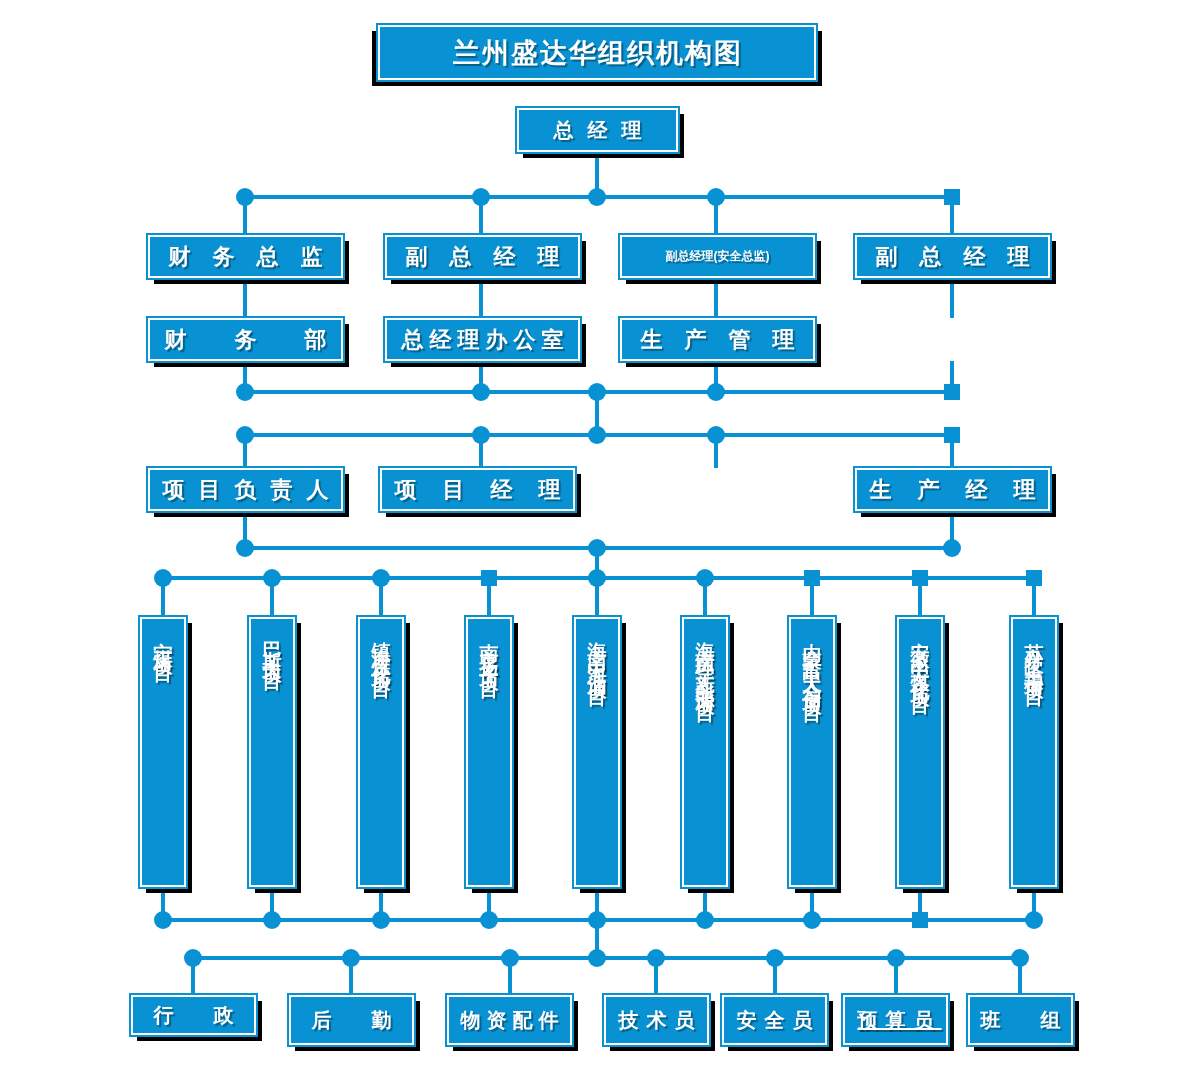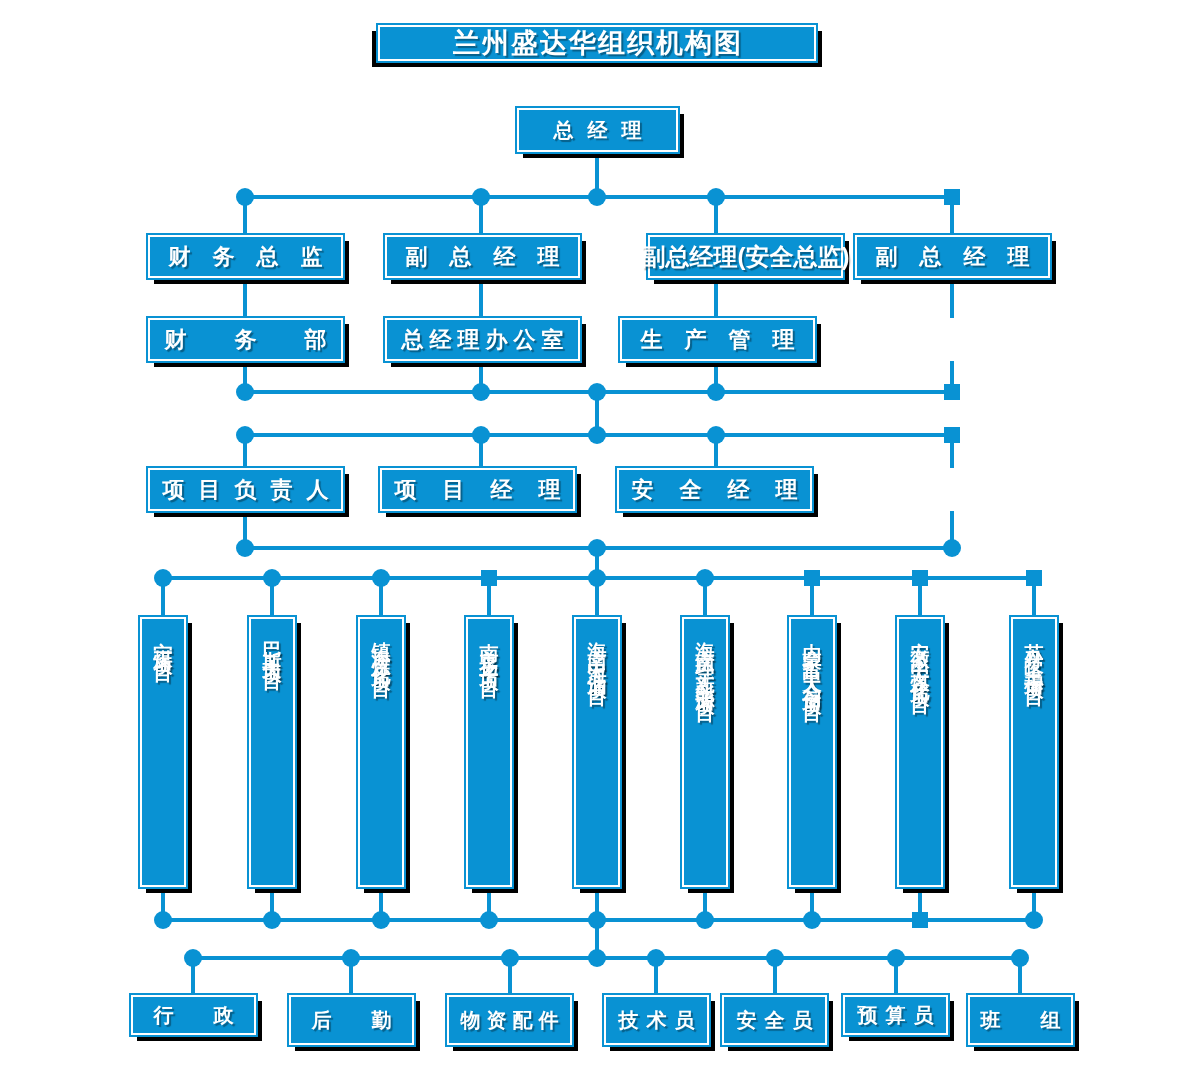--- a/index.html
+++ b/index.html
@@ -15,21 +15,21 @@
     box-shadow:0 0 0 2px var(--blue), 6px 6px 0 #000;
     white-space:nowrap;z-index:3;
   }
   .node span{ text-shadow:2px 2px 1px rgba(0,0,0,.35); }
   .title-box{
     box-shadow:0 0 0 2px var(--blue), 6px 6px 0 #000, -6px 6px 0 #000;
     font-size:27px;
   }
   .gm{ font-size:20px; }
   .lvl{ font-size:22px; }
-  .small-text{ font-size:24px;margin-left:28px; }
+  .small-text{ font-size:12px; }
   .bottom-node{ font-size:20px; }
   .col-node{
     position:absolute;display:flex;justify-content:center;align-items:flex-start;
     background:var(--blue);border:2px solid #fff;box-sizing:border-box;color:#fff;
     font-weight:bold;font-size:19px;
     box-shadow:0 0 0 2px var(--blue), 6px 6px 0 #000;z-index:3;
   }
   .col-node span{
     writing-mode:vertical-rl;text-orientation:upright;
     letter-spacing:8px;padding-top:8px;text-shadow:2px 2px 1px rgba(0,0,0,.35);
@@ -46,21 +46,21 @@
   
   .cline{ position:absolute;background:var(--blue);z-index:1; }
   .cdot{ position:absolute;width:18px;height:18px;border-radius:50%;background:var(--blue);z-index:2; }
   .csq{ position:absolute;width:16px;height:16px;background:var(--blue);z-index:2; }
 </style>
 </head>
 <body>
 
 <div id="canvas">
 
-  <div class="node title-box ls2" style="left:378px;top:25px;width:438px;height:36px;">
+  <div class="node title-box ls2" style="left:378px;top:25px;width:438px;height:55px;">
     <span>兰州盛达华组织机构图</span>
   </div>
 
   <div class="node gm ls14" style="left:517px;top:108px;width:161px;height:44px;">
     <span>总经理</span>
   </div>
 
   <div class="node lvl ls22" style="left:148px;top:235px;width:195px;height:43px;">
     <span>财务总监</span>
   </div>
@@ -83,22 +83,22 @@
   <div class="node lvl ls6" style="left:385px;top:318px;width:195px;height:43px;">
     <span>总经理办公室</span>
   </div>
 
   <div class="node lvl ls14" style="left:148px;top:468px;width:195px;height:43px;">
     <span>项目负责人</span>
   </div>
   <div class="node lvl ls26" style="left:380px;top:468px;width:195px;height:43px;">
     <span>项目经理</span>
   </div>
-  <div class="node lvl ls26" style="left:617px;top:468px;width:195px;height:43px;">
-    <span>安全经理</span>
+  <div class="node lvl ls26" style="left:855px;top:468px;width:195px;height:43px;">
+    <span>生产经理</span>
   </div>
 
   <div class="col-node" style="left:140px;top:617px;width:46px;height:270px;">
     <span>宁煤项目</span>
   </div>
   <div class="col-node" style="left:249px;top:617px;width:46px;height:270px;">
     <span>巴斯夫项目</span>
   </div>
   <div class="col-node" style="left:358px;top:617px;width:46px;height:270px;">
     <span>镇海炼化项目</span>
@@ -130,21 +130,21 @@
   </div>
   <div class="node bottom-node ls6" style="left:447px;top:995px;width:125px;height:50px;">
     <span>物资配件</span>
   </div>
   <div class="node bottom-node ls8" style="left:604px;top:995px;width:105px;height:50px;justify-content:center;">
     <span>技术员</span>
   </div>
   <div class="node bottom-node ls8" style="left:722px;top:995px;width:105px;height:50px;">
     <span>安全员</span>
   </div>
-  <div class="node bottom-node ls8" style="left:843px;top:995px;width:105px;height:40px;">
+  <div class="node bottom-node ls8" style="left:843px;top:995px;width:105px;height:50px;text-decoration:underline;">
     <span>预算员</span>
   </div>
   <div class="node bottom-node ls40" style="left:968px;top:995px;width:105px;height:50px;justify-content:center;">
     <span>班组</span>
   </div>
 
 <div class="cline" style="left: 595px; top: 152px; width: 4px; height: 47px;"></div>
     <div class="cline" style="left: 243px; top: 197px; width: 4px; height: 38px;"></div>
     <div class="cline" style="left: 479px; top: 197px; width: 4px; height: 38px;"></div>
     <div class="cline" style="left: 714px; top: 197px; width: 4px; height: 38px;"></div>

